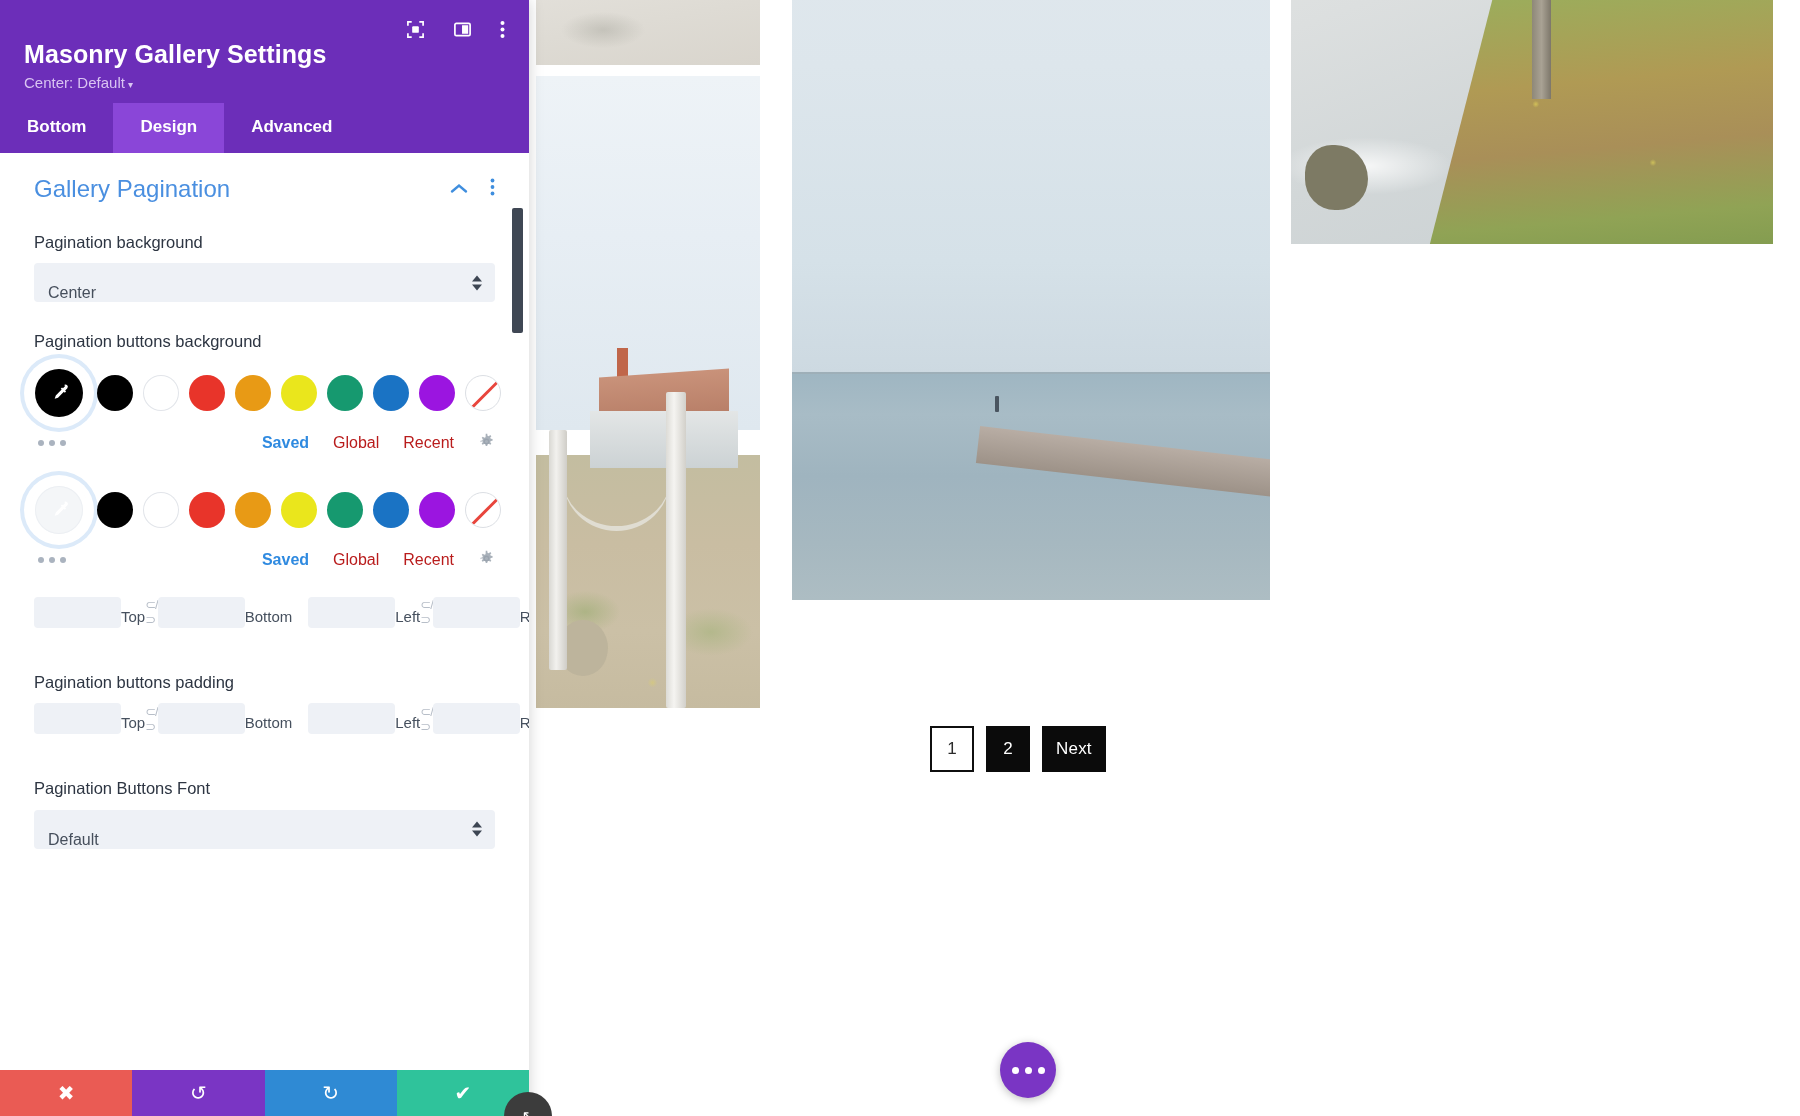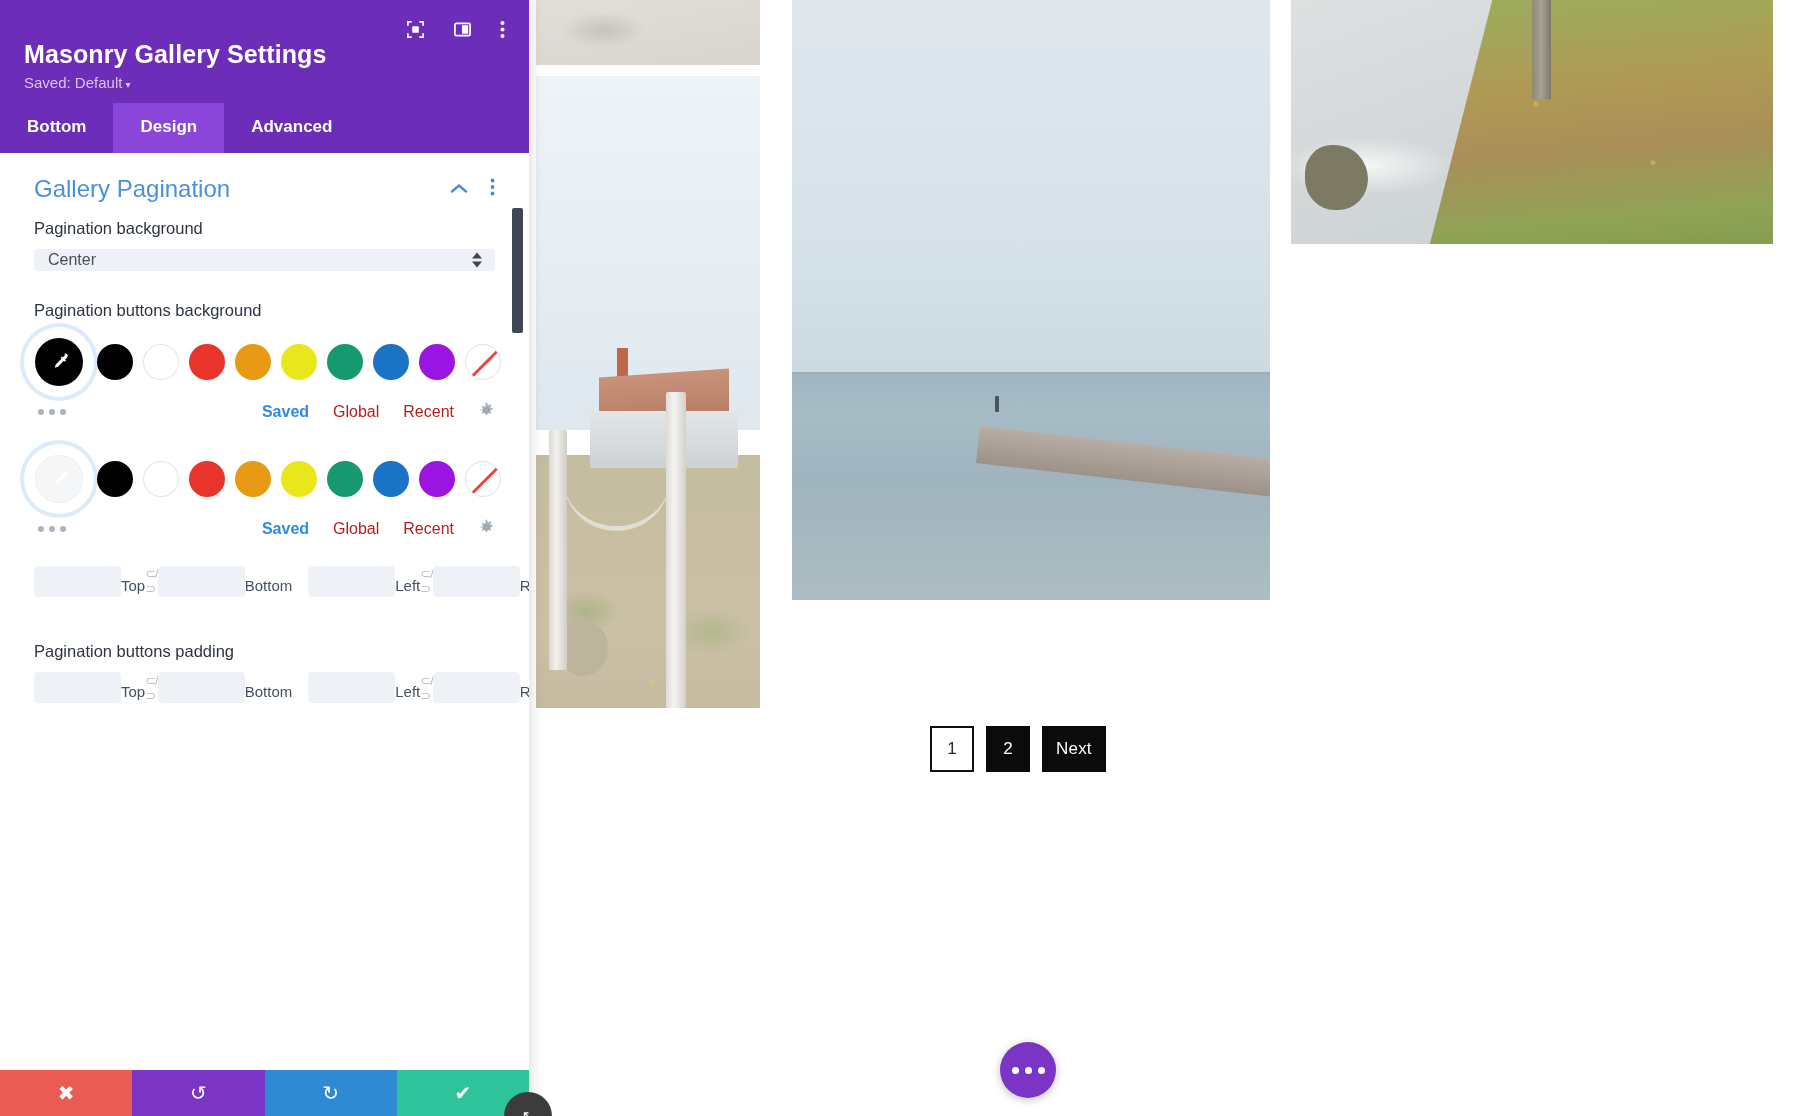--- a/index.html
+++ b/index.html
@@ -120,29 +120,29 @@
   #panel-tabs { display:flex; background:#6c2eb9; flex:0 0 auto; }
   .tab { padding:14px 27px 16px 27px; color:#ffffff; font-size:17px; font-weight:bold; }
   .tab.active { background:#8a46d8; }
 
   #panel-body { flex:1 1 auto; position:relative; overflow:hidden; background:#fff; padding: 0 0 0 0; }
   #panel-scroll { position:absolute; inset:0; padding: 22px 34px 12px 34px; }
 
   #panel-scrollbar { position:absolute; right:6px; top:55px; width:11px; height:125px;
       background:#3f4754; border-radius:2px; }
 
-  .section-head { display:flex; align-items:center; margin-bottom:14px;justify-content:center; }
+  .section-head { display:flex; align-items:center; margin-bottom:28px;justify-content:center; }
   #section-title { color:#4a8fe0; font-size:24px; }
   .section-head .acts { margin-left:auto; display:flex; align-items:center; gap:22px; color:#3f8ede; }
 
   .field-label { color:#2d3542; font-size:16.5px; line-height:1.42; margin-bottom:9px; }
 
   .select-box {
-    position:relative; background:#eef1f6; border-radius:4px; height:22px;
-    display:flex; align-items:center; padding:0 16px 0 14px; color:#464f5c; font-size:16px;
+    position:relative; background:#eef1f6; border-radius:4px; height:39px;
+    display:flex; align-items:flex-end; padding:0 16px 0 14px; color:#464f5c; font-size:16px;
     margin-bottom: 28px;
   }
   .select-box .arrows { position:absolute; right:13px; top:50%; transform:translateY(-50%);
       display:flex; flex-direction:column; gap:3px; }
   .select-box .arrows i { width:0; height:0; border-left:5px solid transparent; border-right:5px solid transparent; }
   .select-box .arrows i.up   { border-bottom:6px solid #3d4653; }
   .select-box .arrows i.down { border-top:6px solid #3d4653; }
 
   
   .swatch-row { display:flex; align-items:center; gap:0; margin-top:4px; }
@@ -258,21 +258,21 @@
         <span class="ic">
           <svg width="5" height="19" viewBox="0 0 5 19">
             <circle cx="2.5" cy="3" r="2" fill="#fff"></circle>
             <circle cx="2.5" cy="9.5" r="2" fill="#fff"></circle>
             <circle cx="2.5" cy="16" r="2" fill="#fff"></circle>
           </svg>
         </span>
       </div>
     </div>
     <div id="panel-preset">
-      <span>Saved: Default</span><span class="caret">▾</span>
+      <span>Center: Default</span><span class="caret">▾</span>
     </div>
   </div>
 
   <div id="panel-tabs">
     <div class="tab">Bottom</div>
     <div class="tab active">Design</div>
     <div class="tab">Advanced</div>
   </div>
 
   <div id="panel-body">
@@ -428,20 +428,30 @@
             <div class="quad-cap">Left</div>
           </div>
           <div class="link-ic">⊂/⊃</div>
           <div class="quad-cell">
             <div class="quad-input"></div>
             <div class="quad-cap">Right</div>
           </div>
         </div>
       </div>
 
+      <div class="block">
+        <div class="field-label">Pagination Buttons Font</div>
+        <div class="select-box" style="margin-bottom:0">
+          <span>Default</span>
+          <span class="arrows">
+              <i class="up"></i>
+              <i class="down"></i>
+            </span>
+        </div>
+      </div>
 
     </div>
     <div id="panel-scrollbar"></div>
   </div>
 
   <div id="panel-actions">
     <div class="act" id="act-cancel">✖</div>
     <div class="act" id="act-undo">↺</div>
     <div class="act" id="act-redo">↻</div>
     <div class="act" id="act-save">✔</div>

